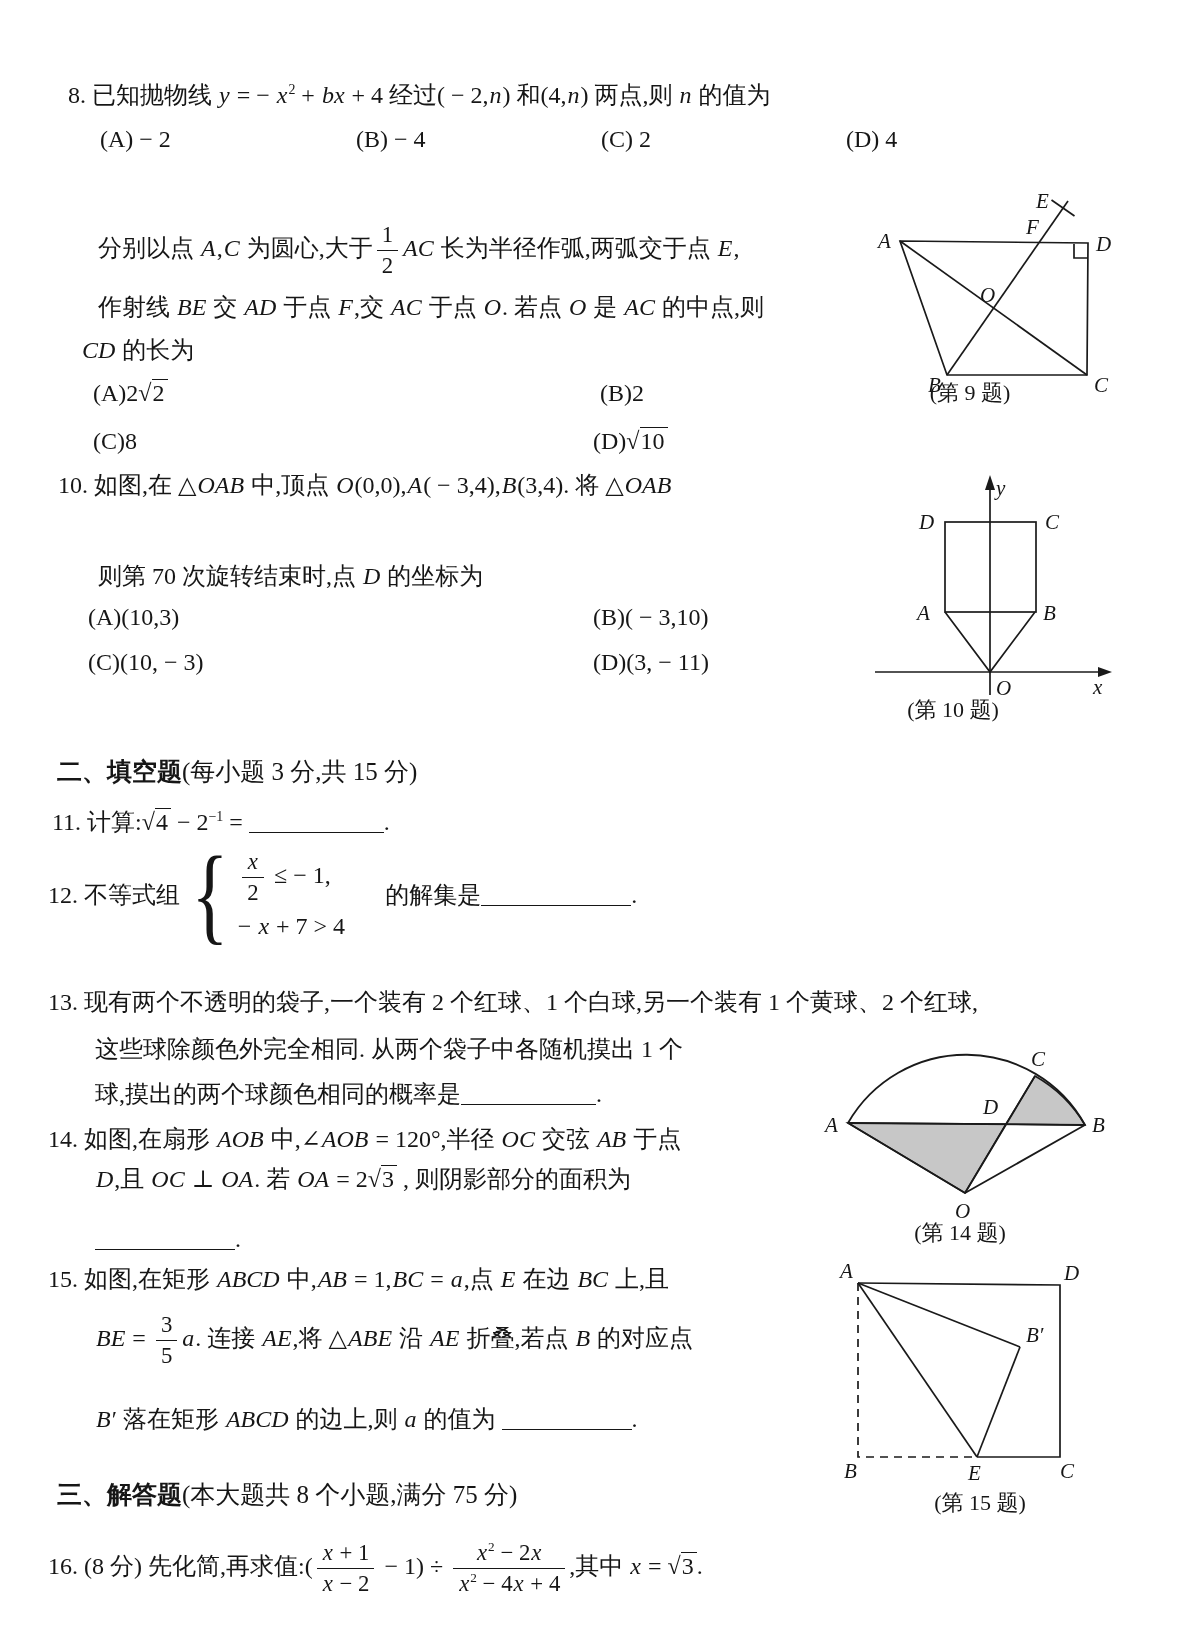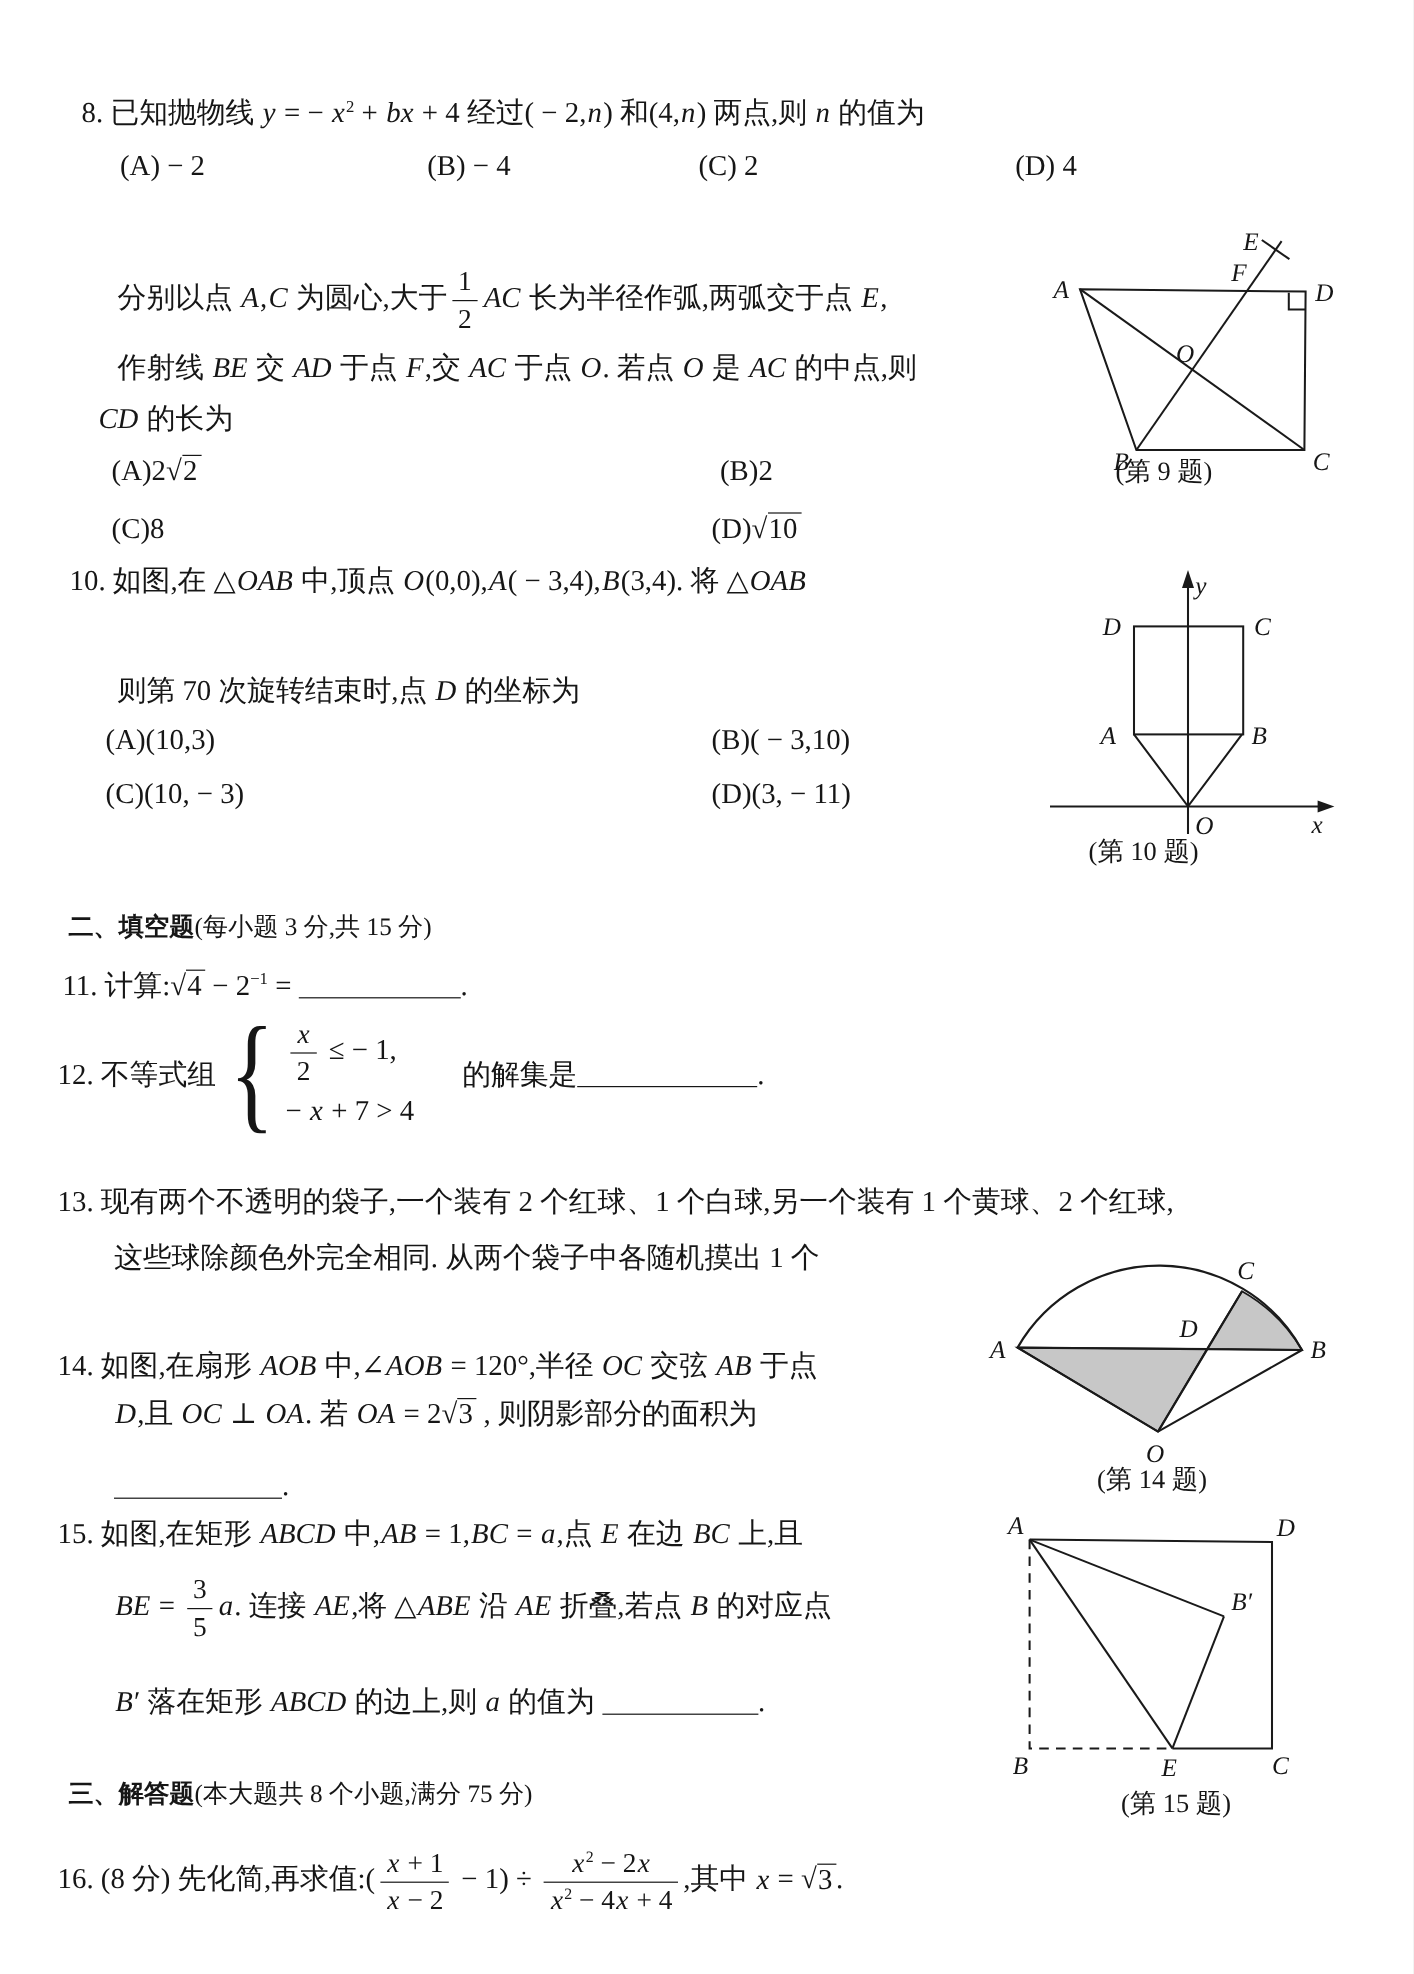--- a/index.html
+++ b/index.html
@@ -1,19 +1,19 @@
 <!DOCTYPE html>
 <html><head>
 <meta charset="utf-8">
 <style>
   html,body{margin:0;padding:0;background:#e8e8e8;}
   .page{position:relative;width:1178px;height:1645px;background:#ffffff;overflow:hidden;
         font-family:"Liberation Serif","DejaVu Serif",serif;color:#161616;}
   .line{position:absolute;font-size:24px;line-height:34px;white-space:nowrap;}
-  .hline{position:absolute;font-size:21px;line-height:34px;white-space:nowrap;}
+  .hline{position:absolute;font-size:25px;line-height:34px;white-space:nowrap;}
   .hline b{font-weight:bold;}
   .mi{font-style:italic;padding:0 1px;}
   sup{font-size:0.58em;line-height:0;}
   .frac{display:inline-block;vertical-align:middle;text-align:center;line-height:1.12;margin:0 4px;font-size:0.95em;}
   .frac .fn{display:block;border-bottom:1.6px solid #161616;padding:0 5px 2px;}
   .frac .fd{display:block;padding:2px 5px 0;}
   .sqrt{white-space:nowrap;}
   .rad{border-top:1.6px solid #161616;padding:0 3px 0 1px;}
   .blank{display:inline-block;border-bottom:1.6px solid #161616;height:1.02em;vertical-align:-3px;}
   .figure{position:absolute;}
@@ -26,21 +26,21 @@
   .q12block .suffix{margin-left:40px;}
 </style>
 </head>
 <body>
 
 <div class="page">
 
   <div class="line" style="left:68px;top:78px">8.  已知抛物线 <span class="mi">y</span> = − <span class="mi">x</span><sup>2</sup> + <span class="mi">bx</span> + 4 经过( − 2,<span class="mi">n</span>) 和(4,<span class="mi">n</span>) 两点,则 <span class="mi">n</span> 的值为</div>
   <div class="line" style="left:100px;top:122px">(A) − 2</div>
   <div class="line" style="left:356px;top:122px">(B) − 4</div>
-  <div class="line" style="left:582px;top:122px">(C) 2</div>
+  <div class="line" style="left:601px;top:122px">(C) 2</div>
   <div class="line" style="left:846px;top:122px">(D) 4</div>
 
   <div class="line" style="left:98px;top:222px">分别以点 <span class="mi">A</span>,<span class="mi">C</span> 为圆心,大于<span class="frac"><span class="fn">1</span><span class="fd">2</span></span><span class="mi">AC</span> 长为半径作弧,两弧交于点 <span class="mi">E</span>,</div>
   <div class="line" style="left:98px;top:290px">作射线 <span class="mi">BE</span> 交 <span class="mi">AD</span> 于点 <span class="mi">F</span>,交 <span class="mi">AC</span> 于点 <span class="mi">O</span>. 若点 <span class="mi">O</span> 是 <span class="mi">AC</span> 的中点,则</div>
   <div class="line" style="left:81px;top:333px"><span class="mi">CD</span> 的长为</div>
   <div class="line" style="left:93px;top:376px">(A)2<span class="sqrt">√<span class="rad">2</span></span></div>
   <div class="line" style="left:600px;top:376px">(B)2</div>
   <div class="line" style="left:93px;top:424px">(C)8</div>
   <div class="line" style="left:593px;top:424px">(D)<span class="sqrt">√<span class="rad">10</span></span></div>
 
@@ -107,20 +107,21 @@
     <span class="brace">{</span>
     <span class="rows">
       <span class="row"><span class="frac"><span class="fn"><span class="mi">x</span></span><span class="fd">2</span></span> ≤ − 1,</span>
       <span class="row">− <span class="mi">x</span> + 7 &gt; 4</span>
     </span>
     <span class="suffix">的解集是<span class="blank" style="width: 150px;"></span>.</span>
   </div>
 
   <div class="line" style="left:48px;top:985px">13.  现有两个不透明的袋子,一个装有 2 个红球、1 个白球,另一个装有 1 个黄球、2 个红球,</div>
   <div class="line" style="left:95px;top:1032px">这些球除颜色外完全相同. 从两个袋子中各随机摸出 1 个</div>
+  <div class="line" style="left:95px;top:1077px">球,摸出的两个球颜色相同的概率是<span class="blank" style="width: 135px;"></span>.</div>
 
   <div class="line" style="left:48px;top:1122px">14.  如图,在扇形 <span class="mi">AOB</span> 中,∠<span class="mi">AOB</span> = 120°,半径 <span class="mi">OC</span> 交弦 <span class="mi">AB</span> 于点</div>
   <div class="line" style="left:95px;top:1162px"><span class="mi">D</span>,且 <span class="mi">OC</span> ⊥ <span class="mi">OA</span>. 若 <span class="mi">OA</span> = 2<span class="sqrt">√<span class="rad">3</span></span> , 则阴影部分的面积为</div>
   <div class="line" style="left:95px;top:1222px"><span class="blank" style="width: 140px;"></span>.</div>
 
   <div class="figure" style="left:795px;top:1040px;width:385px;height:185px">
     <svg width="385" height="185" viewBox="0 0 385 185">
       <g fill="#c7c7c7" stroke="#1a1a1a" stroke-width="1.5">
         <path d="M53 83 L211 84 L170 153 Z"></path>
         <path d="M211 84 L240 36 A136 136 0 0 1 290 85 Z"></path>

